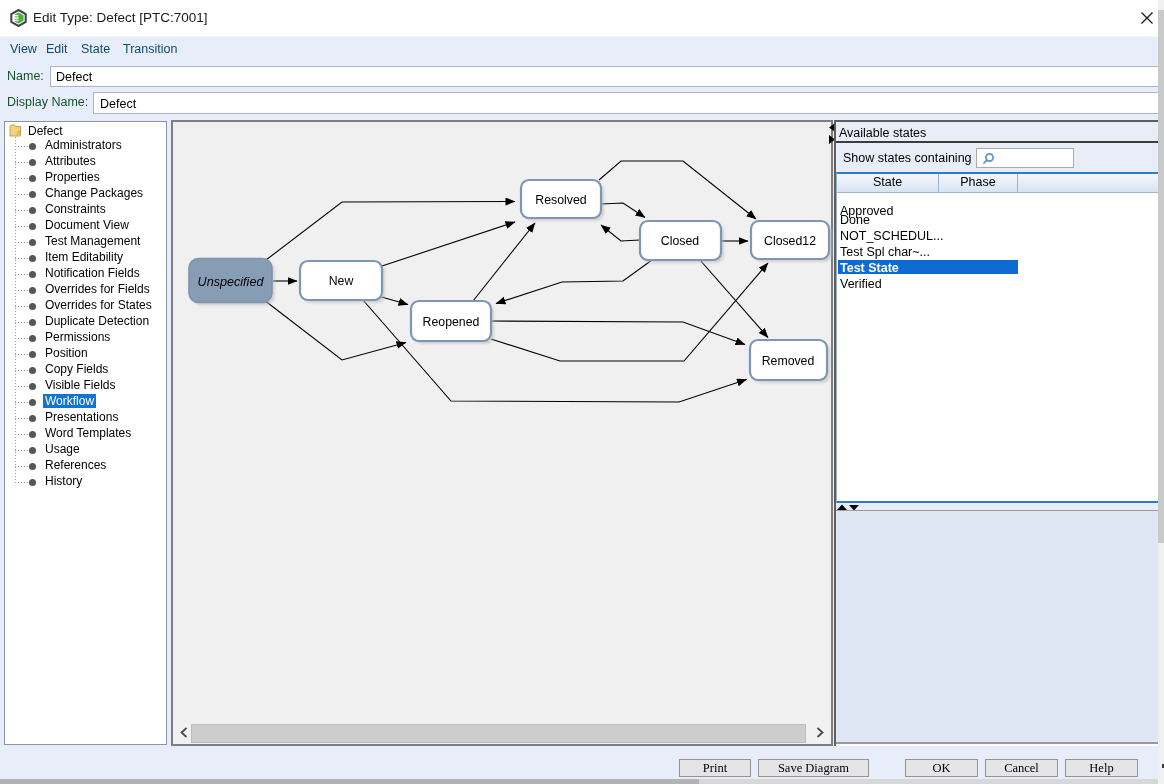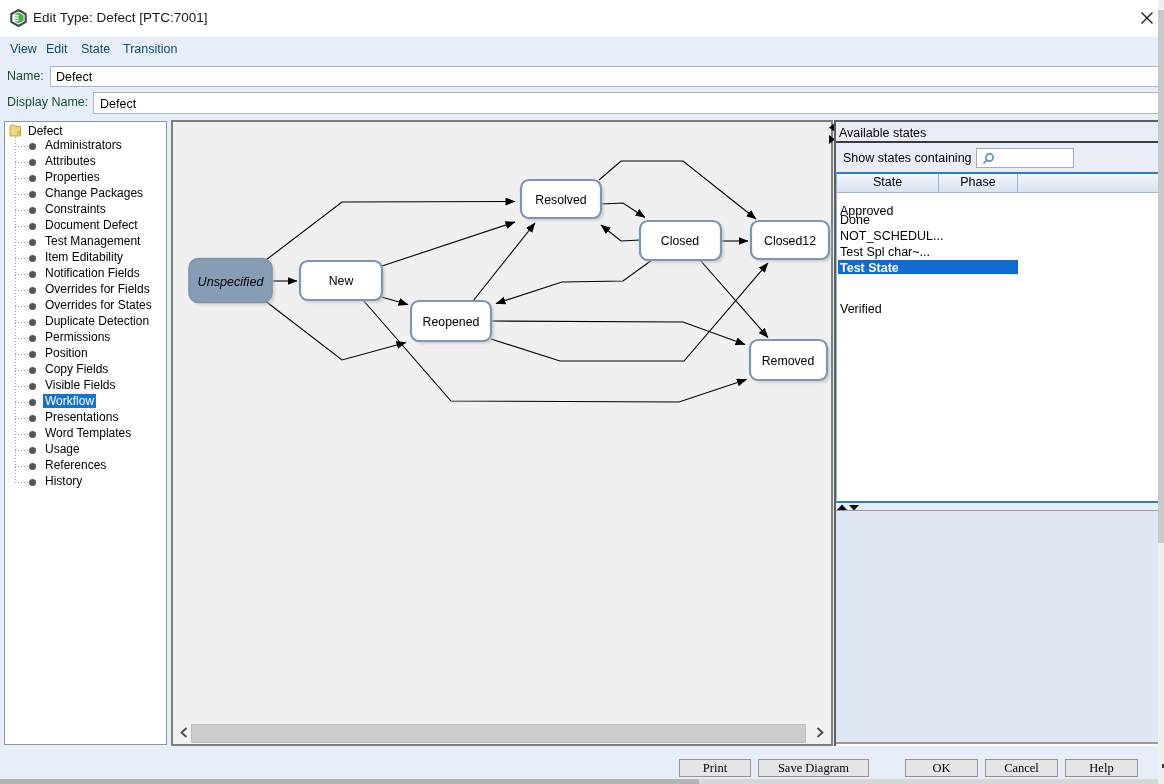--- a/index.html
+++ b/index.html
@@ -84,21 +84,21 @@
         <div class="bullet" style="top:53px;"></div>
         <div class="trow" style="top:48px;">Properties</div>
         <div class="hdots" style="top:72px;"></div>
         <div class="bullet" style="top:69px;"></div>
         <div class="trow" style="top:64px;">Change Packages</div>
         <div class="hdots" style="top:88px;"></div>
         <div class="bullet" style="top:85px;"></div>
         <div class="trow" style="top:80px;">Constraints</div>
         <div class="hdots" style="top:104px;"></div>
         <div class="bullet" style="top:101px;"></div>
-        <div class="trow" style="top:96px;">Document Defect</div>
+        <div class="trow" style="top:96px;">Document View</div>
         <div class="hdots" style="top:120px;"></div>
         <div class="bullet" style="top:117px;"></div>
         <div class="trow" style="top:112px;">Test Management</div>
         <div class="hdots" style="top:136px;"></div>
         <div class="bullet" style="top:133px;"></div>
         <div class="trow" style="top:128px;">Item Editability</div>
         <div class="hdots" style="top:152px;"></div>
         <div class="bullet" style="top:149px;"></div>
         <div class="trow" style="top:144px;">Notification Fields</div>
         <div class="hdots" style="top:168px;"></div>
@@ -223,21 +223,21 @@
   <div class="abs" style="left:836px;top:172px;width:322px;height:331px;background:#fff;border-top:2px solid #2e7cc9;border-bottom:2px solid #2e7cc9;border-left:1px solid #9bb0ce;box-sizing:border-box;">
     <div style="position:absolute;left:0;top:0;width:321px;height:18px;background:linear-gradient(#f4f8fd,#d8e3f2);border-bottom:1px solid #9fb3cf;">
       <div style="position:absolute;left:0;top:0;width:101px;height:17px;border-right:1px solid #9fb3cf;text-align:center;font-size:12.5px;padding-top:1px;">State</div>
       <div style="position:absolute;left:102px;top:0;width:78px;height:17px;border-right:1px solid #9fb3cf;text-align:center;font-size:12.5px;padding-top:1px;">Phase</div>
     </div>
     <div style="position:absolute;left:3px;top:30px;font-size:12.5px;">Approved</div>
     <div style="position:absolute;left:3px;top:39px;font-size:12.5px;">Done</div>
     <div style="position:absolute;left:3px;top:55px;font-size:12.5px;">NOT_SCHEDUL...</div>
     <div style="position:absolute;left:3px;top:71px;font-size:12.5px;">Test Spl char~...</div>
     <div style="position:absolute;left:1px;top:86px;width:180px;height:14px;background:#0d6bd3;color:#fff;font-weight:bold;font-size:12.5px;padding:1px 0 0 2px;box-sizing:border-box;">Test State</div>
-    <div style="position:absolute;left:3px;top:103px;font-size:12.5px;margin-top:25px;">Verified</div>
+    <div style="position:absolute;left:3px;top:103px;font-size:12.5px;">Verified</div>
   </div>
 
   <svg class="abs" style="left:837px;top:504px" width="24" height="7" viewBox="0 0 24 7">
     <polygon points="0,6 10,6 5,0.5" fill="#000"></polygon>
     <polygon points="12,1 22,1 17,6.5" fill="#000"></polygon>
   </svg>
   <div class="abs" style="left:836px;top:510px;width:322px;height:1px;background:#9a9a9a;"></div>
   <div class="abs" style="left:836px;top:511px;width:322px;height:233px;background:#dfe7f4;border-bottom:2px solid #9a9a9a;box-sizing:border-box;"></div>
   <div class="abs" style="left:836px;top:744px;width:322px;height:3px;background:#fdfdfe;"></div>
 

